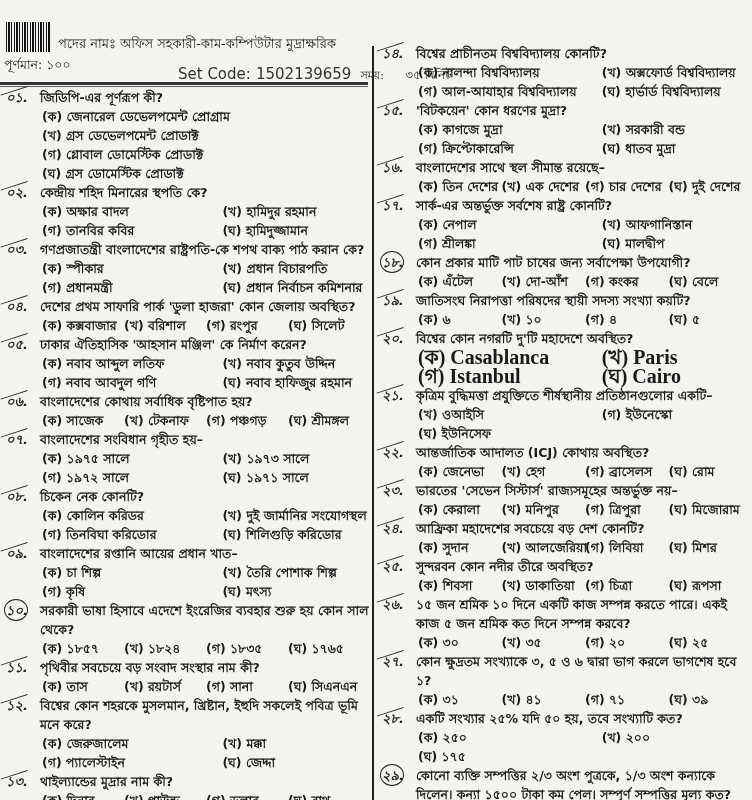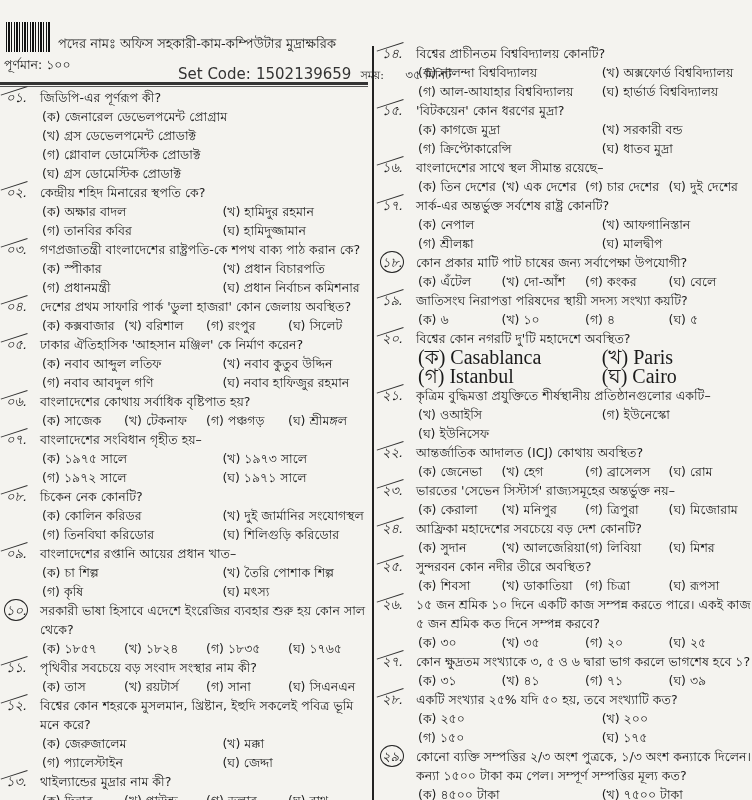--- a/index.html
+++ b/index.html
@@ -24,21 +24,21 @@
   .time-label { font-size:11px; margin-left:4px; }
   .time-val { font-size:12px; margin-left:16px; }
   .rule { position:absolute; left:0; top:66px; width:368px; height:3px; background:#333; }
   .rule2 { position:absolute; left:0; top:70px; width:368px; height:1px; background:#555; }
   .divider { position:absolute; left:372px; top:30px; width:2px; height:770px; background:#222; }
 
   .col { position:absolute; font-size:12.5px; line-height:19px; }
   .col-left { left:0; top:72px; width:370px; }
   .col-right { left:376px; top:28px; width:376px; }
 
-  .q { position:relative; padding-left:40px; }
+  .q { position:relative; padding-left:40px;font-weight:bold; }
   .qnum { position:absolute; left:6px; top:0; font-size:13px; color:#222; font-style:italic; }
   .qtext { display:block; }
   .opts { display:grid; padding-left:2px; }
   .opts.g2 { grid-template-columns: 55% 45%; }
   .opts.g4 { grid-template-columns: 25% 25% 25% 25%; }
   .opts.g1 { grid-template-columns: 100%; }
   .opt { white-space:nowrap; }
   .latin { font-family:"Liberation Serif", serif; font-size:20px; }
   .mark { position:absolute; left:2px; top:2px; width:28px; height:12px; border-top:1px solid #333; transform:rotate(-18deg); pointer-events:none; }
   .circle { position:absolute; left:4px; top:-2px; width:22px; height:20px; border:1.5px solid #222; border-radius:50%; pointer-events:none; }
@@ -361,21 +361,20 @@
           <span class="opt">(ঘ) ৩৯</span>
         </div>
       </div>
       <div class="q">
         <span class="qnum">২৮.</span>
         <span class="mark"></span>
         <span class="qtext">একটি সংখ্যার ২৫% যদি ৫০ হয়, তবে সংখ্যাটি কত?</span>
         <div class="opts g2">
           <span class="opt">(ক) ২৫০</span>
           <span class="opt">(খ) ২০০</span>
-          <span class="opt">(গ) ১৫০</span>
           <span class="opt">(ঘ) ১৭৫</span>
         </div>
       </div>
       <div class="q">
         <span class="qnum">২৯.</span>
         <span class="circle"></span>
         <span class="qtext">কোনো ব্যক্তি সম্পত্তির ২/৩ অংশ পুত্রকে, ১/৩ অংশ কন্যাকে দিলেন। কন্যা ১৫০০ টাকা কম পেল। সম্পূর্ণ সম্পত্তির মূল্য কত?</span>
         <div class="opts g2">
           <span class="opt">(ক) ৪৫০০ টাকা</span>
           <span class="opt">(খ) ৭৫০০ টাকা</span>

